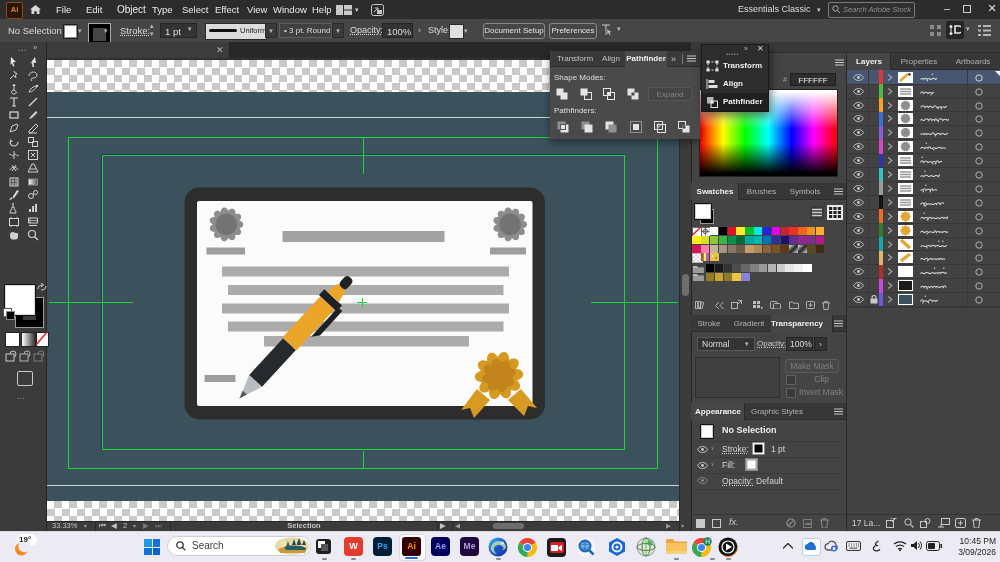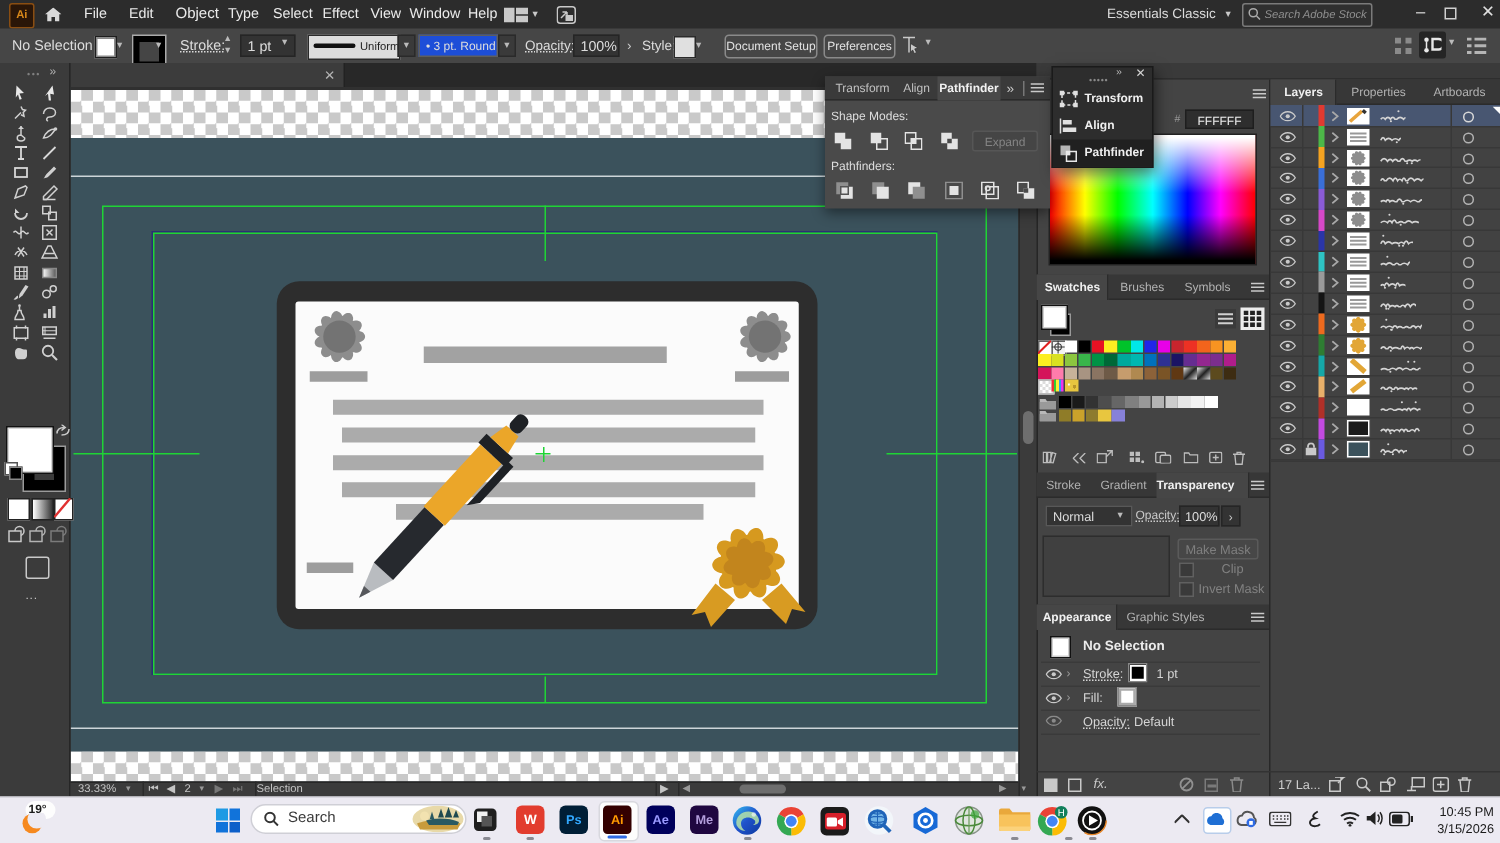--- a/index.html
+++ b/index.html
@@ -97,21 +97,21 @@
     <div style="position:absolute;left:104px;top:28px;width:8px;height:6px;color:#bbb;font-size:7px;line-height:6px;">▾</div>
     <div style="position:absolute;left:120px;top:19px;width:30px;height:23px;color:#dcdcdc;font-size:9.5px;line-height:23px;text-decoration:underline dotted;">Stroke:</div>
     <div style="position:absolute;left:150px;top:22px;width:8px;height:8px;color:#bbb;font-size:7px;line-height:8px;">▴</div>
     <div style="position:absolute;left:150px;top:30px;width:8px;height:8px;color:#bbb;font-size:7px;line-height:8px;">▾</div>
     <div style="position:absolute;left:160px;top:23px;width:37px;height:15px;background:#333;border:1px solid #252525;color:#ddd;font-size:9.5px;line-height:15px;padding-left:4px;box-sizing:border-box;">1 pt</div>
     <div style="position:absolute;left:188px;top:26px;width:8px;height:6px;color:#bbb;font-size:7px;line-height:6px;">▾</div>
     <div style="position:absolute;left:205px;top:23px;width:60px;height:15px;background:#dcdcdc;border:1px solid #2a2a2a;"></div>
     <div style="position:absolute;left:209px;top:29px;width:28px;height:3px;background:#111;border-radius:2px;"></div>
     <div style="position:absolute;left:240px;top:23px;width:26px;height:15px;color:#222;font-size:7.5px;line-height:15px;">Uniform</div>
     <div style="position:absolute;left:265px;top:23px;width:12px;height:15px;background:#3a3a3a;border:1px solid #2a2a2a;color:#bbb;font-size:7px;line-height:14px;text-align:center;box-sizing:border-box;">▾</div>
-    <div style="position:absolute;left:279px;top:23px;width:53px;height:15px;background:#1d4ed8;border:1px solid #5e5e5e;color:#ddd;font-size:8px;line-height:14px;box-sizing:border-box;padding-left:4px;">• 3 pt. Round</div>
+    <div style="position:absolute;left:279px;top:23px;width:53px;height:15px;background:#404040;border:1px solid #5e5e5e;color:#ddd;font-size:8px;line-height:14px;box-sizing:border-box;padding-left:4px;">• 3 pt. Round</div>
     <div style="position:absolute;left:332px;top:23px;width:12px;height:15px;background:#3a3a3a;border:1px solid #2a2a2a;color:#bbb;font-size:7px;line-height:14px;text-align:center;box-sizing:border-box;">▾</div>
     <div style="position:absolute;left:350px;top:19px;width:32px;height:23px;color:#dcdcdc;font-size:9px;line-height:23px;text-decoration:underline dotted;">Opacity:</div>
     <div style="position:absolute;left:382px;top:23px;width:31px;height:15px;background:#333;border:1px solid #252525;color:#ddd;font-size:9.5px;line-height:15px;padding-left:4px;box-sizing:border-box;">100%</div>
     <div style="position:absolute;left:414px;top:23px;width:11px;height:15px;color:#ccc;font-size:9px;line-height:15px;text-align:center;">›</div>
     <div style="position:absolute;left:428px;top:19px;width:24px;height:23px;color:#dcdcdc;font-size:9px;line-height:23px;">Style:</div>
     <div style="position:absolute;left:449px;top:24px;width:13px;height:13px;background:#e0e0e0;border:1px solid #2a2a2a;"></div>
     <div style="position:absolute;left:464px;top:28px;width:8px;height:6px;color:#bbb;font-size:7px;line-height:6px;">▾</div>
     <div style="position:absolute;left:483px;top:23px;width:62px;height:16px;border:1px solid #8a8a8a;border-radius:3px;color:#e2e2e2;font-size:8px;line-height:14px;text-align:center;box-sizing:border-box;">Document Setup</div>
     <div style="position:absolute;left:549px;top:23px;width:48px;height:16px;border:1px solid #8a8a8a;border-radius:3px;color:#e2e2e2;font-size:8px;line-height:14px;text-align:center;box-sizing:border-box;">Preferences</div>
     <svg style="position:absolute;left:600px;top:23px" width="14" height="14">
@@ -287,21 +287,21 @@
     <div style="position:absolute;left:52px;top:521px;width:30px;height:10px;font-size:7.5px;line-height:10px;color:#c4c4c4;">33.33%</div>
     <div style="position:absolute;left:84px;top:522px;width:8px;height:8px;color:#999;font-size:6px;line-height:8px;">▾</div>
     <div style="position:absolute;left:95px;top:521px;width:1px;height:10px;background:#2a2a2a;"></div>
     <div style="position:absolute;left:99px;top:521px;width:12px;height:10px;font-size:7.5px;line-height:10px;color:#c4c4c4;">⏮</div>
     <div style="position:absolute;left:111px;top:521px;width:10px;height:10px;font-size:7.5px;line-height:10px;color:#c4c4c4;">◀</div>
     <div style="position:absolute;left:123px;top:521px;width:10px;height:10px;font-size:7.5px;line-height:10px;color:#c4c4c4;">2</div>
     <div style="position:absolute;left:133px;top:522px;width:8px;height:8px;color:#999;font-size:6px;line-height:8px;">▾</div>
     <div style="position:absolute;left:143px;top:521px;width:10px;height:10px;color:#777;font-size:7.5px;line-height:10px;">▶</div>
     <div style="position:absolute;left:155px;top:521px;width:12px;height:10px;color:#777;font-size:7.5px;line-height:10px;">⏭</div>
     <div style="position:absolute;left:170px;top:521px;width:1px;height:10px;background:#2a2a2a;"></div>
-    <div style="position:absolute;left:171px;top:521px;width:266px;height:10px;font-size:7.5px;line-height:10px;color:#c4c4c4;">Selection</div>
+    <div style="position:absolute;left:171px;top:521px;width:266px;height:10px;font-size:7.5px;line-height:10px;color:#c4c4c4;text-align:center;font-weight:bold;">Selection</div>
     <div style="position:absolute;left:437px;top:521px;width:1px;height:10px;background:#2a2a2a;"></div>
     <div style="position:absolute;left:440px;top:521px;width:10px;height:10px;font-size:7.5px;line-height:10px;color:#c4c4c4;">▶</div>
     <div style="position:absolute;left:452px;top:521px;width:1px;height:10px;background:#2a2a2a;"></div>
     <div style="position:absolute;left:455px;top:521px;width:8px;height:10px;color:#999;font-size:6.5px;line-height:10px;">◀</div>
     <div style="position:absolute;left:493px;top:523px;width:31px;height:6px;background:#6e6e6e;border-radius:3px;"></div>
     <div style="position:absolute;left:666px;top:521px;width:8px;height:10px;color:#999;font-size:6.5px;line-height:10px;">▶</div>
     <div style="position:absolute;left:681px;top:522px;width:8px;height:8px;color:#999;font-size:6px;line-height:8px;">▾</div>
 <div style="position:absolute;left:691px;top:42px;width:155px;height:489px;background:#444444;border-left:1px solid #262626;box-sizing:border-box;"></div>
     <div style="position:absolute;left:691px;top:42px;width:155px;height:11px;background:#3a3a3a;border-bottom:1px solid #2e2e2e;box-sizing:border-box;"></div>
     <svg style="position:absolute;left:835px;top:59px" width="9" height="7">
@@ -1192,13 +1192,13 @@
     <svg style="position:absolute;left:911px;top:540px" width="12" height="11">
       <path d="M0 4h2.5L6 1v9L2.5 7H0z" fill="#222"></path>
       <path d="M7.5 3a4 4 0 010 5M9 1.5a6.5 6.5 0 010 8" fill="none" stroke="#222"></path>
     </svg>
     <svg style="position:absolute;left:926px;top:540.5px" width="16" height="10">
       <rect x="0.5" y="0.5" width="13" height="9" rx="2" fill="none" stroke="#222"></rect>
       <rect x="2" y="2" width="7" height="6" rx="1" fill="#222"></rect>
       <rect x="14.5" y="3" width="1.5" height="4" fill="#222"></rect>
     </svg>
     <div style="position:absolute;left:946px;top:535px;width:50px;height:12px;color:#1b1b1b;font-size:8.5px;line-height:12px;text-align:right;">10:45 PM</div>
-    <div style="position:absolute;left:941px;top:546px;width:55px;height:12px;color:#1b1b1b;font-size:8.5px;line-height:12px;text-align:right;">3/15/2026</div>
+    <div style="position:absolute;left:941px;top:546px;width:55px;height:12px;color:#1b1b1b;font-size:8.5px;line-height:12px;text-align:right;">3/09/2026</div>
 </div>
 </body></html>

